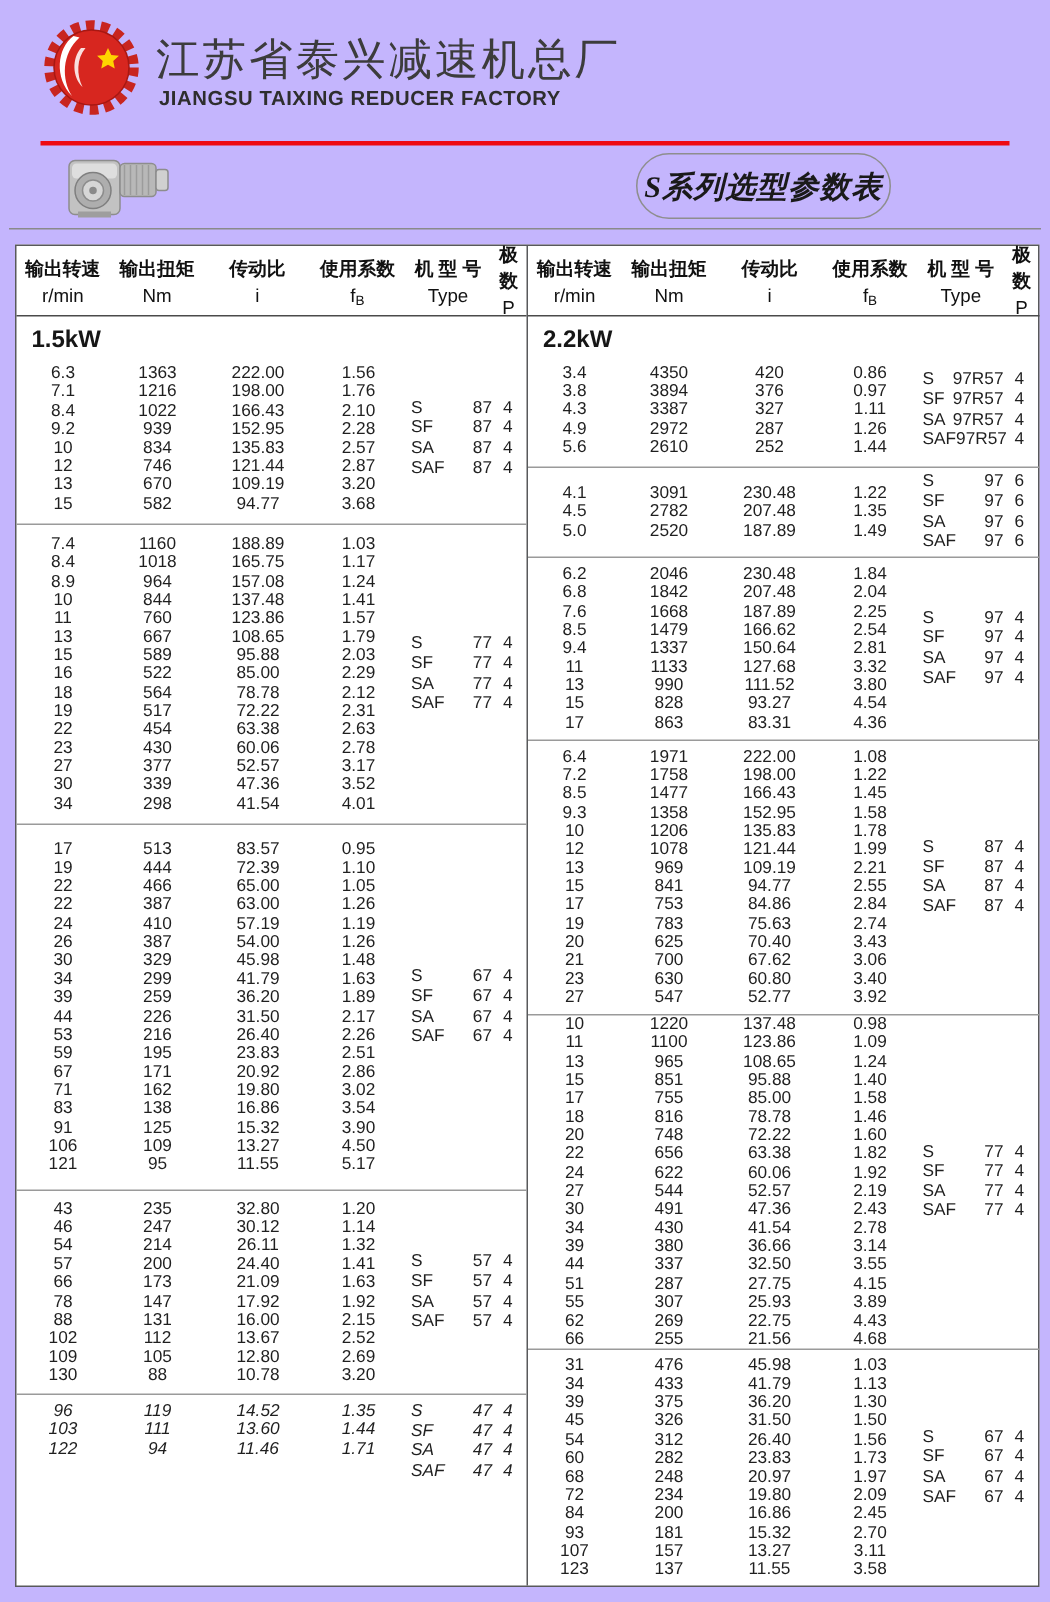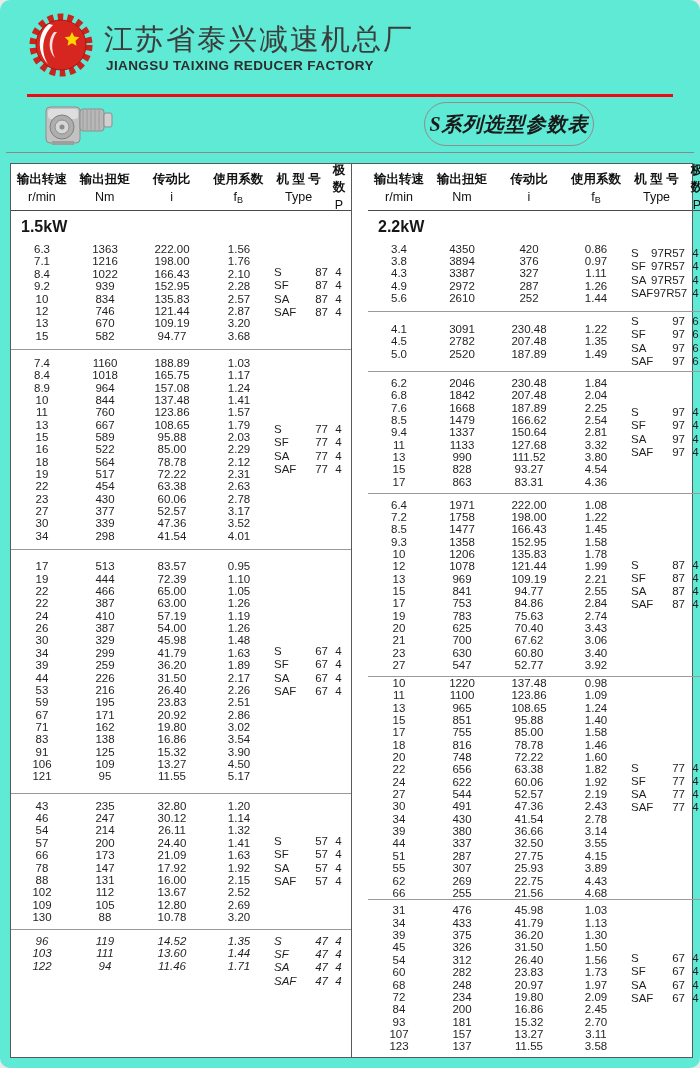--- a/index.html
+++ b/index.html
@@ -1,34 +1,34 @@
 <!DOCTYPE html>
 <html><head>
 <meta charset="utf-8">
 <style>
   html,body{margin:0;padding:0;background:#e9e9e9;}
-  .page{position:relative;width:700px;height:1068px;background:#5eead4;margin:0 auto;
-        font-family:"Liberation Sans","DejaVu Sans",sans-serif;color:#1f1f1f;overflow:hidden;border-radius:10px;}
+  .page{position:relative;width:700px;height:1068px;background:#c4b5fd;margin:0 auto;
+        font-family:"Liberation Sans","DejaVu Sans",sans-serif;color:#1f1f1f;overflow:hidden;}
 
   
   .logo{position:absolute;left:28px;top:12px;width:66px;height:66px;}
   .company-cn{position:absolute;left:104px;top:20px;font-size:29px;letter-spacing:2px;color:#3c3c3c;font-weight:500;}
   .company-en{position:absolute;left:106px;top:58px;font-size:13.5px;font-weight:bold;letter-spacing:0.4px;color:#2e2e2e;}
   .red-rule{position:absolute;left:27px;right:27px;top:94px;height:3px;background:#ee0a12;}
 
   .product{position:absolute;left:38px;top:97px;width:80px;height:50px;}
   .badge{position:absolute;left:424px;top:102px;width:170px;height:44px;border:1.5px solid #8e8e8e;
          border-radius:24px;display:flex;align-items:center;justify-content:center;box-sizing:border-box;}
   .badge-label{font-family:"Liberation Serif","DejaVu Serif",serif;font-style:italic;font-weight:bold;
                font-size:20px;color:#1a1a1a;letter-spacing:1px;}
   .gray-rule{position:absolute;left:6px;right:6px;top:152px;height:1px;background:#8a8a8a;}
 
   
   .ptable{position:absolute;left:10px;top:163px;width:683px;height:895px;box-sizing:border-box;
-          border:1px solid #58595b;display:flex;background:#fff;gap:16px;}
+          border:1px solid #58595b;display:flex;background:#fff;}
   .half{width:341px;display:flex;flex-direction:column;box-sizing:border-box;}
   .half.left{border-right:1px solid #58595b;}
   .half.right{flex:1;}
 
   .thead{display:flex;height:47px;box-sizing:border-box;border-bottom:1.5px solid #4a4a4a;}
   .hcell{display:flex;flex-direction:column;justify-content:center;text-align:center;gap:2px;}
   .hcn{font-weight:bold;font-size:12.5px;color:#111;}
   .hunit{font-size:12.5px;color:#111;}
   .sub{font-size:9px;position:relative;top:2px;}
 

